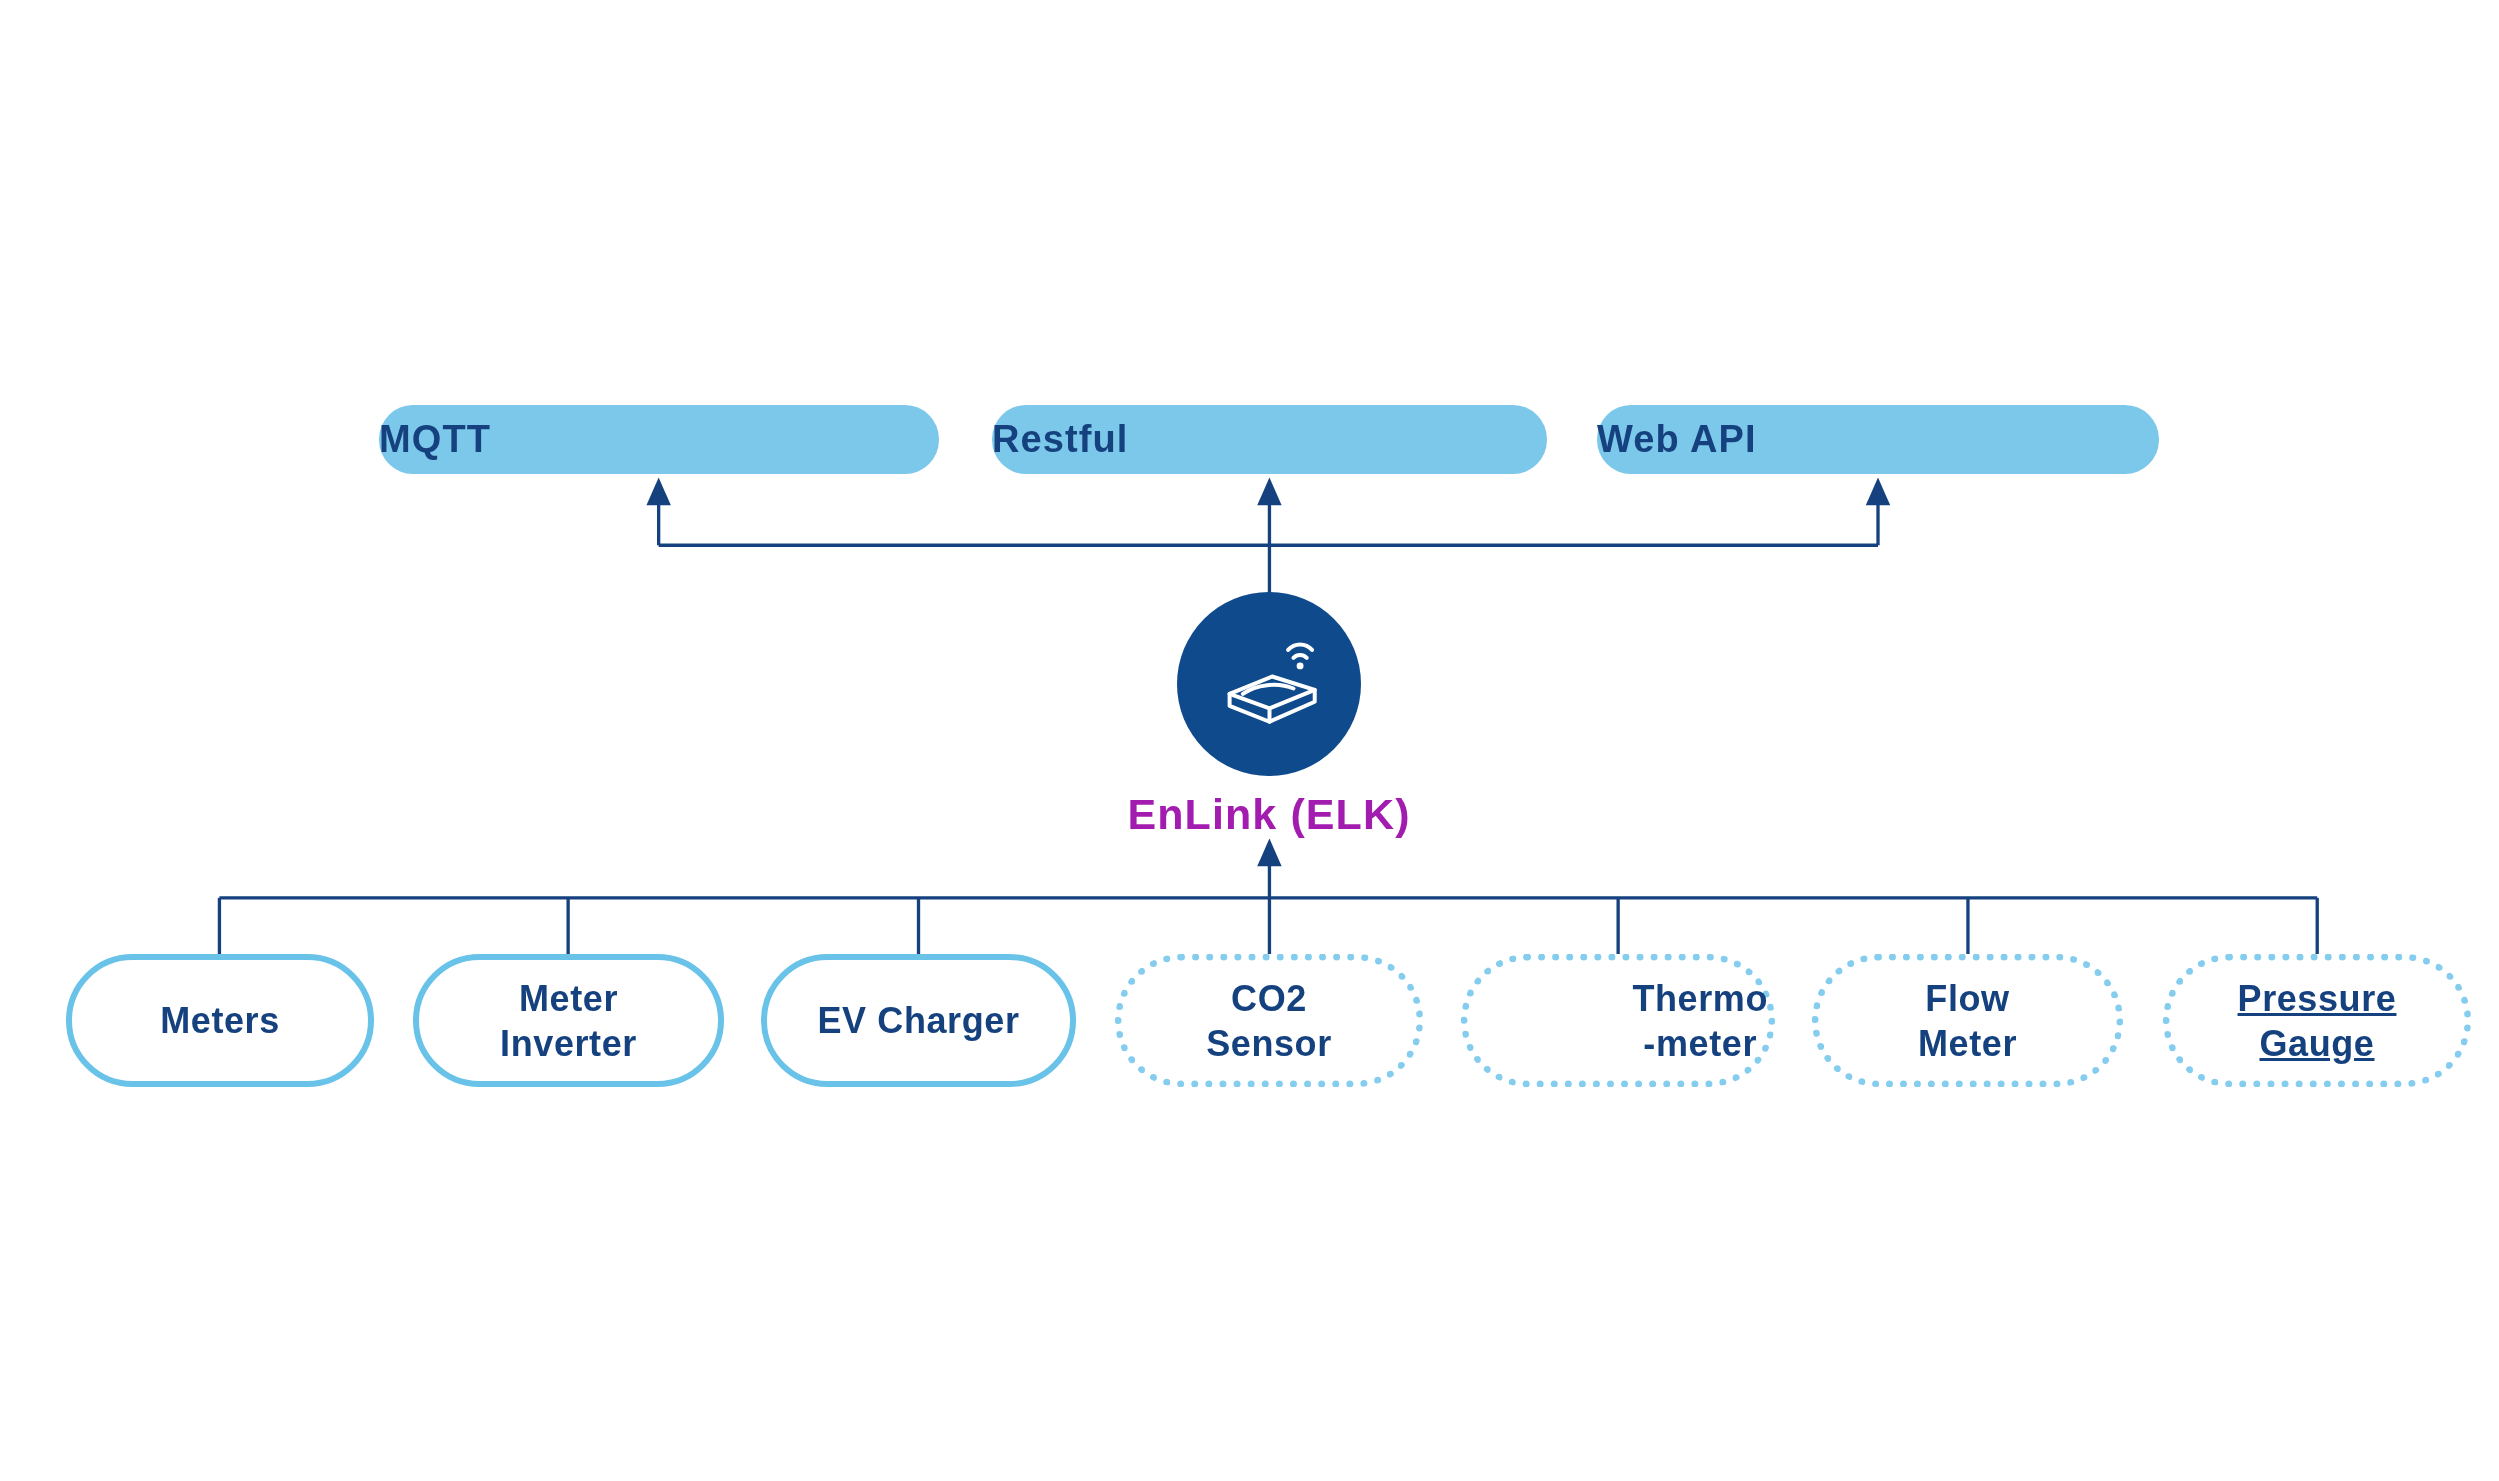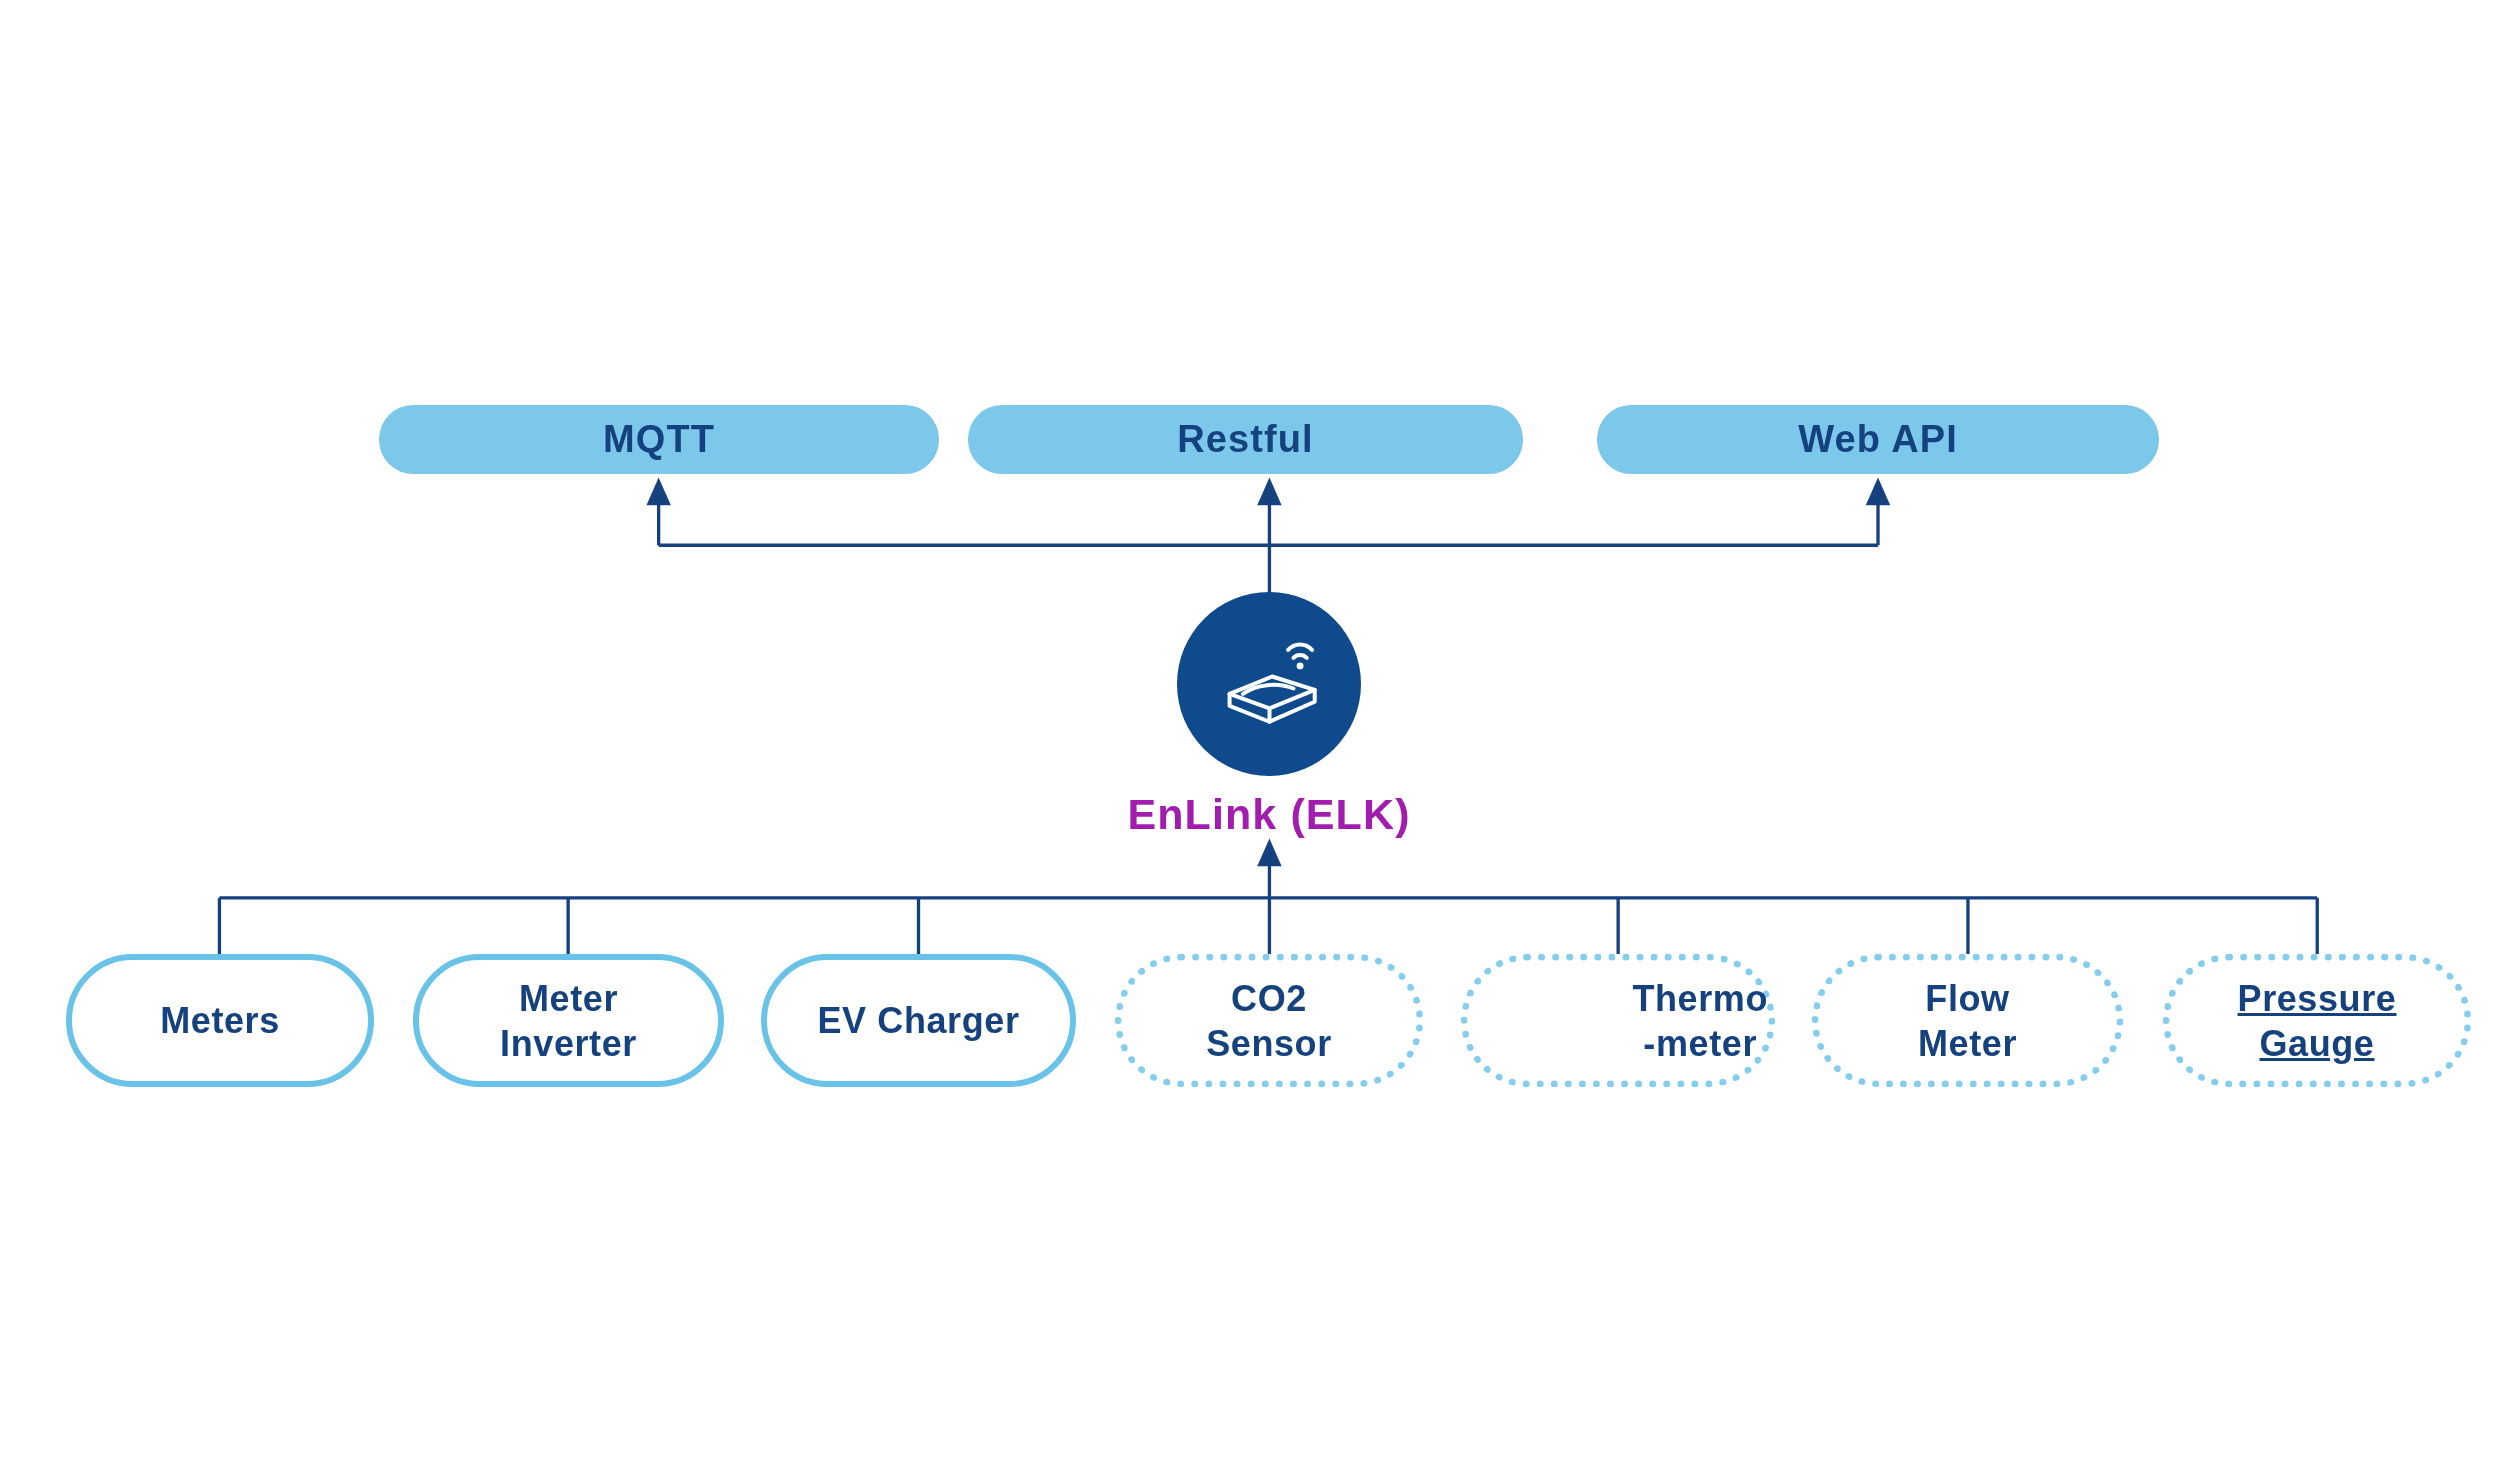--- a/index.html
+++ b/index.html
@@ -8,25 +8,25 @@
     width:2500px; height:1482px;
     position:relative;
     overflow:hidden;
     font-family:"Liberation Sans", sans-serif;
   }
 
   
   .proto-pill {
     position:absolute; top:405px; height:69px;
     background:#7CC8EA; border-radius:34px;
-    display:flex; align-items:center; justify-content:center;
+    display:flex; align-items:center; 
     color:#15427F; font-size:38px; font-weight:700; letter-spacing:1.1px;
   }
   #pill-mqtt   { left:379px;  width:560px; }
-  #pill-restful{ left:968px; width:555px; }
+  #pill-restful{ left:992px; width:555px; }
   #pill-webapi { left:1597px; width:562px; }
 
   
   svg.connectors { position:absolute; left:0; top:0; }
 
   
   .hub-circle {
     position:absolute; left:1177px; top:592px;
     width:184px; height:184px; border-radius:50%;
     background:#0E4A8C;

